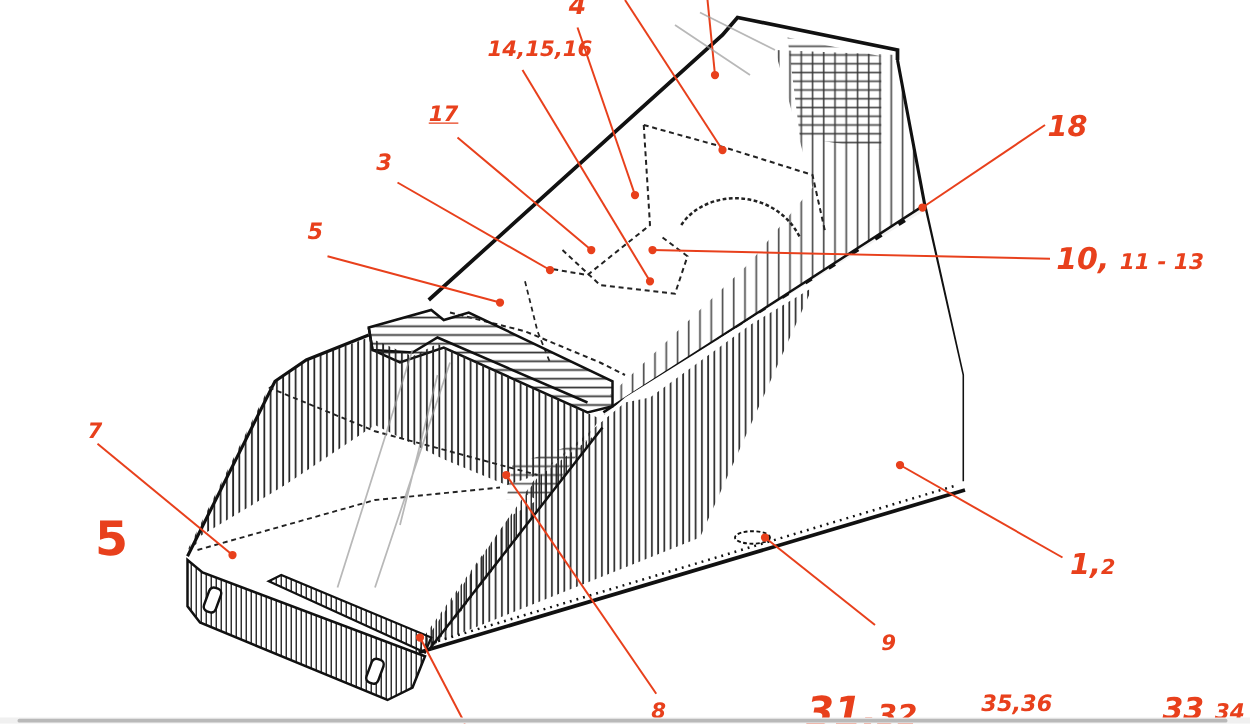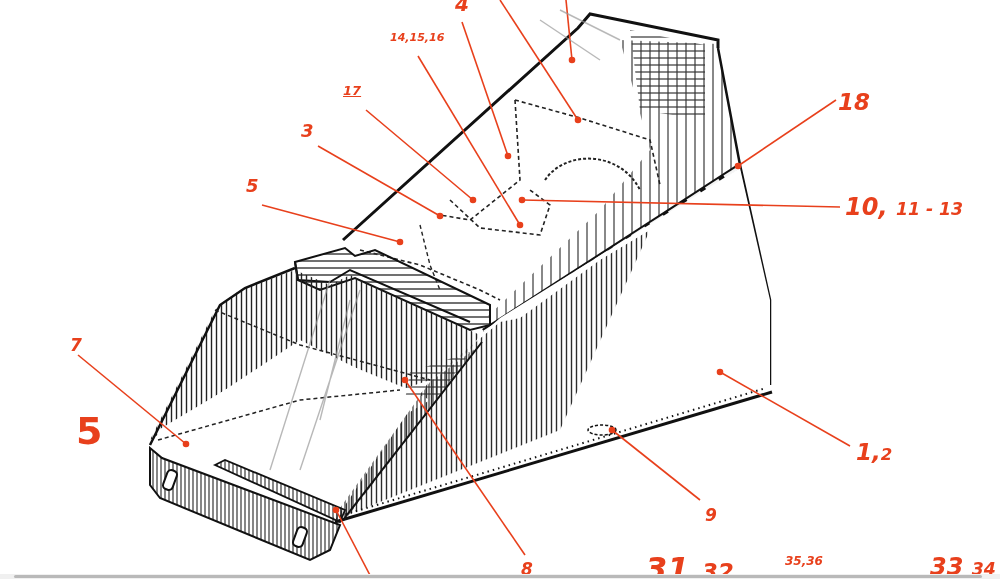--- a/index.html
+++ b/index.html
@@ -119,31 +119,31 @@
       <circle cx="572" cy="60" r="2.5"></circle>
   </g>
 
   <g stroke="#9a9a9a" stroke-width="1.4" fill="none" opacity="0.7">
     <path d="M270,470 L330,280 M300,470 L360,290 M320,420 L350,300 M540,20 L600,60 M560,10 L620,40"></path>
   </g>
 </svg>
 
 <div id="labels">
   <div class="lbl" style="left:455px;top:-6px;font-size:20px;"><span>4</span></div>
-  <div class="lbl" style="left:390px;top:32px;font-size:11px;"><span>14,15,16</span></div>
-  <div class="lbl" style="left:343px;top:84px;font-size:13px;text-decoration:underline;"><span>17</span></div>
+  <div class="lbl" style="left:390px;top:32px;font-size:17px;"><span>14,15,16</span></div>
+  <div class="lbl" style="left:343px;top:84px;font-size:17px;text-decoration:underline;"><span>17</span></div>
   <div class="lbl" style="left:838px;top:91px;font-size:23px;"><span>18</span></div>
   <div class="lbl" style="left:301px;top:122px;font-size:18px;"><span>3</span></div>
   <div class="lbl" style="left:246px;top:177px;font-size:18px;"><span>5</span></div>
   <div class="lbl" style="left:845px;top:195px;font-size:24px;"><span>10,</span> <span class="small">11 - 13</span></div>
   <div class="lbl" style="left:70px;top:337px;font-size:17px;"><span>7</span></div>
   <div class="lbl" style="left:856px;top:441px;font-size:23px;"><span>1,</span><span class="small">2</span></div>
   <div class="lbl" style="left:705px;top:507px;font-size:17px;"><span>9</span></div>
   <div class="lbl" style="left:521px;top:561px;font-size:17px;"><span>8</span></div>
   <div class="lbl" style="left:645px;top:553px;font-size:32px;"><span>31,</span><span class="small">32</span></div>
-  <div class="lbl" style="left:785px;top:555px;font-size:12px;"><span>35,36</span></div>
+  <div class="lbl" style="left:785px;top:555px;font-size:18px;"><span>35,36</span></div>
   <div class="lbl" style="left:930px;top:555px;font-size:24px;"><span>33</span> <span class="small">34</span></div>
   <div class="lbl" style="left:76px;top:412px;font-size:38px;font-style:normal;"><span>5</span></div>
 </div>
 
 <div class="scrollbar">
   <div class="thumb"></div>
 </div>
 
 </body></html>

